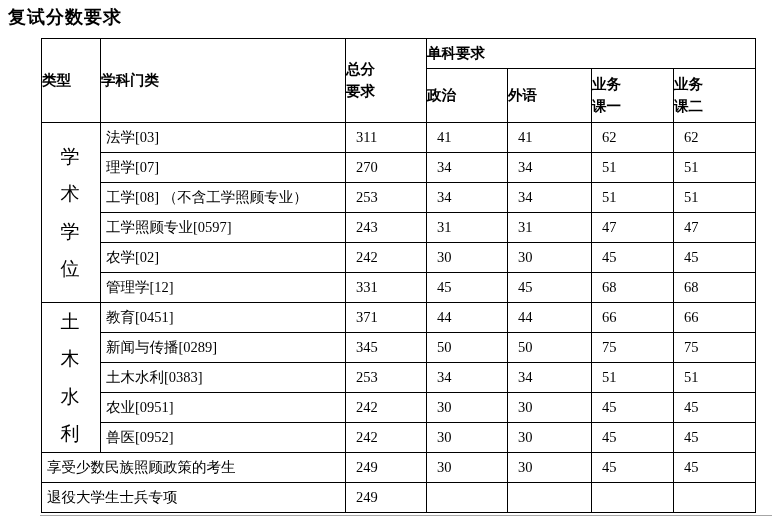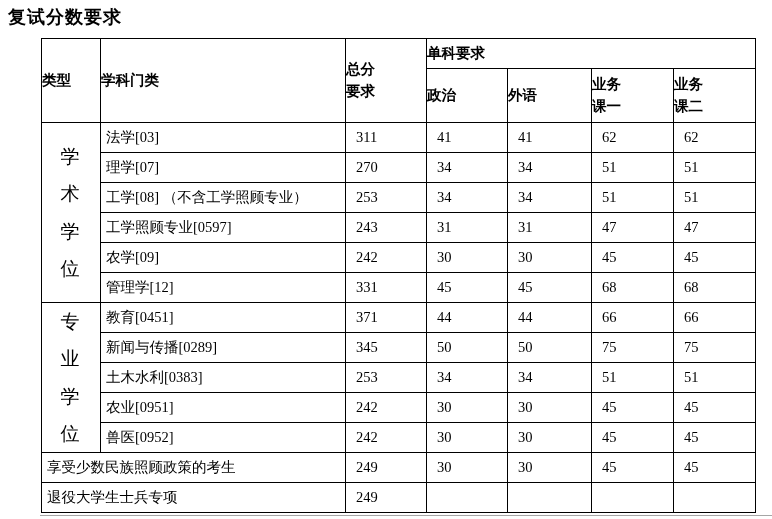--- a/index.html
+++ b/index.html
@@ -128,39 +128,39 @@
     </tr>
     <tr class="drow">
       <td class="cat">工学照顾专业[0597]</td>
       <td class="num">243</td>
       <td class="num">31</td>
       <td class="num">31</td>
       <td class="num">47</td>
       <td class="num">47</td>
     </tr>
     <tr class="drow">
-      <td class="cat">农学[09]</td>
+      <td class="cat">农学[02]</td>
       <td class="num">242</td>
       <td class="num">30</td>
       <td class="num">30</td>
       <td class="num">45</td>
       <td class="num">45</td>
     </tr>
     <tr class="drow">
       <td class="cat">管理学[12]</td>
       <td class="num">331</td>
       <td class="num">45</td>
       <td class="num">45</td>
       <td class="num">68</td>
       <td class="num">68</td>
     </tr>
 
     <tr class="drow">
       <td class="type-cell" rowspan="5">
-        <span class="vtext">专业学位</span>
+        <span class="vtext">土木水利</span>
       </td>
       <td class="cat">教育[0451]</td>
       <td class="num">371</td>
       <td class="num">44</td>
       <td class="num">44</td>
       <td class="num">66</td>
       <td class="num">66</td>
     </tr>
     <tr class="drow">
       <td class="cat">新闻与传播[0289]</td>

